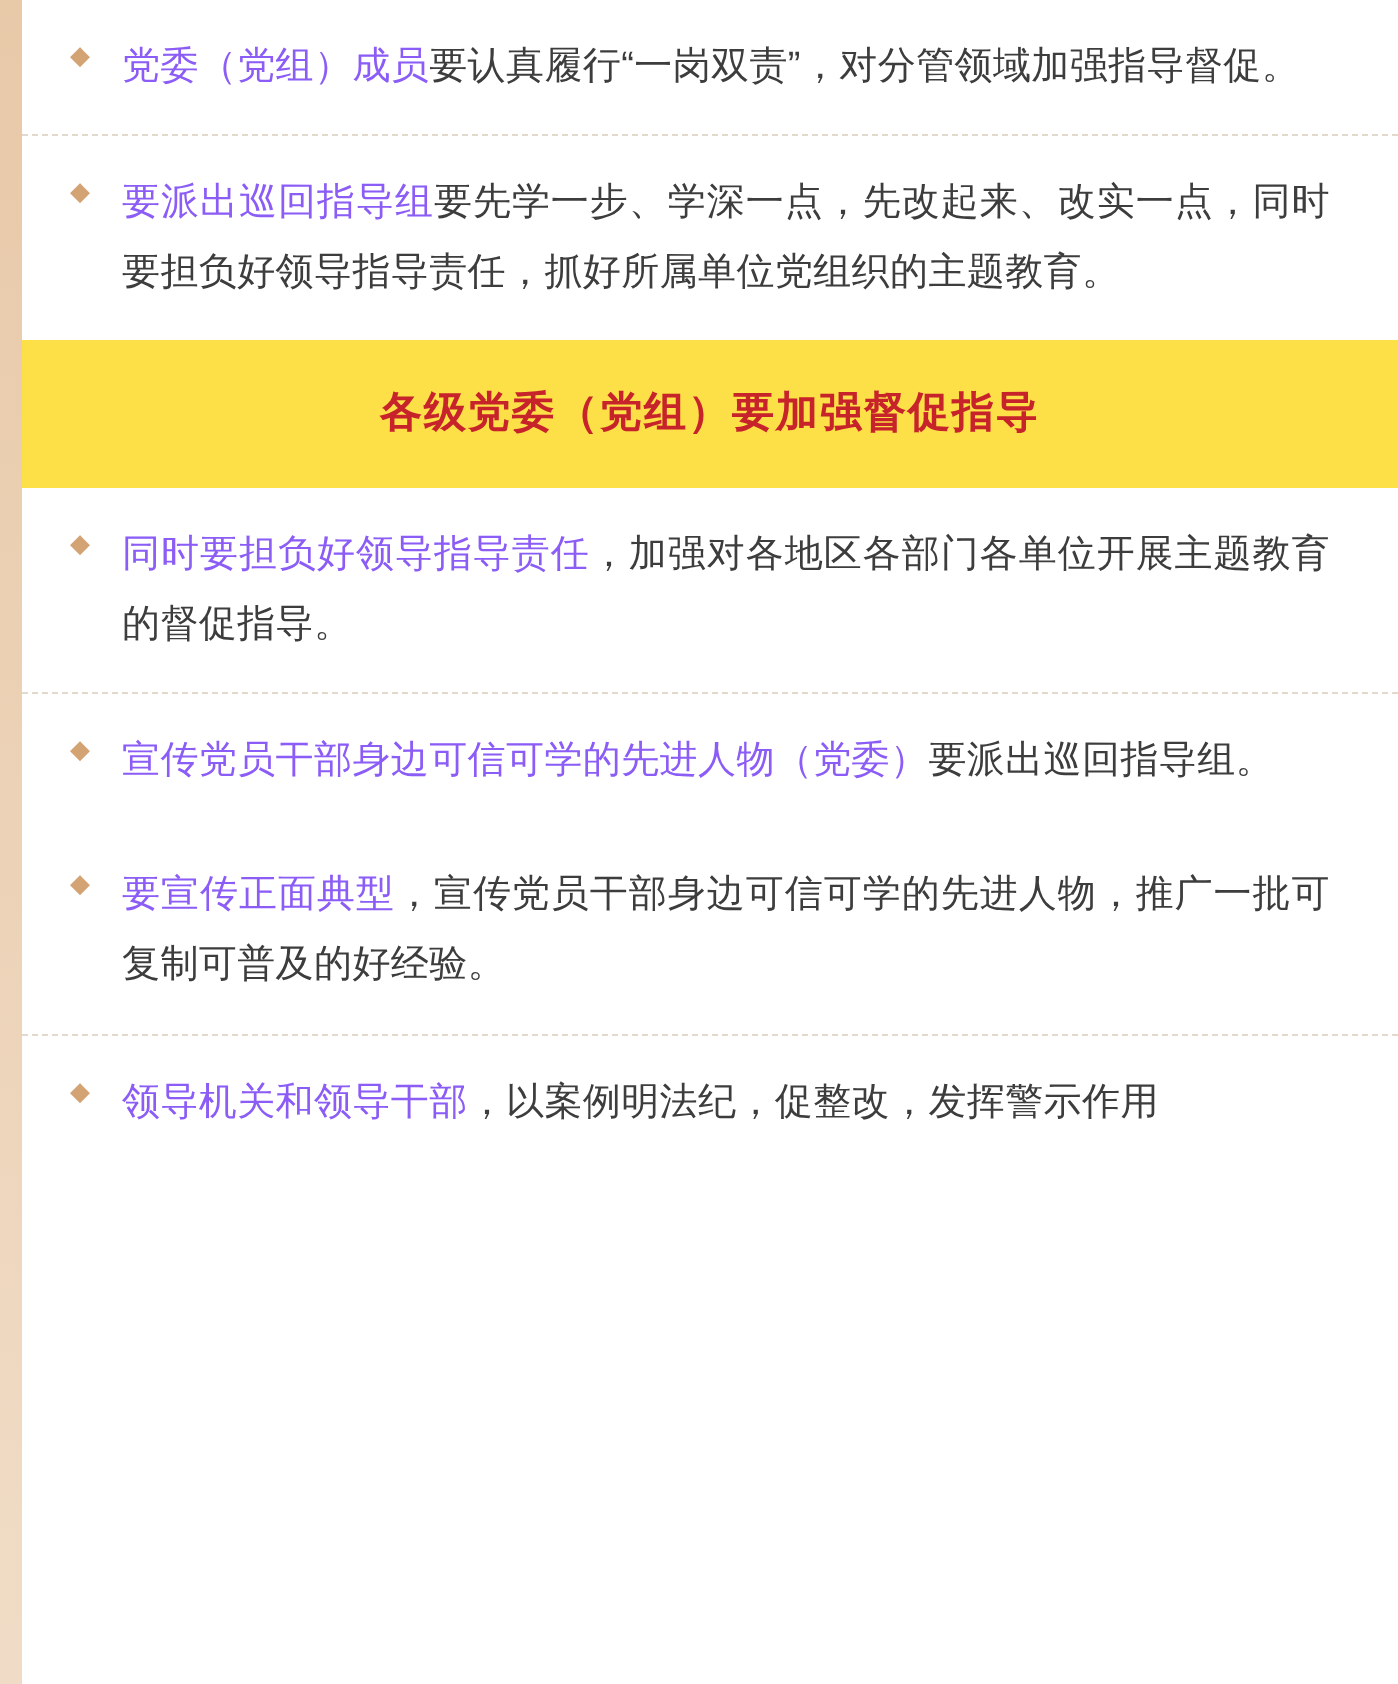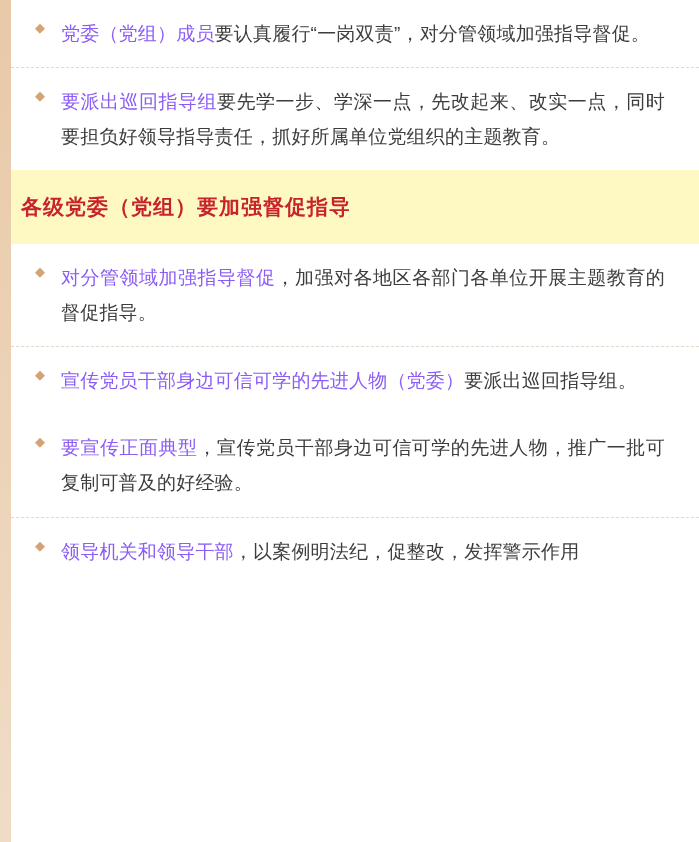--- a/index.html
+++ b/index.html
@@ -62,22 +62,22 @@
     height: 11px;
     color: #d4a373;
     font-size: 13px;
     line-height: 11px;
   }
   .hl {
     color: #8b5cf6;
   }
   
   .band {
-    background: #fef9c3;
-    text-align: left;
+    background: #fde047;
+    text-align: center;
     padding: 22px 10px 22px;
     margin: 0;
   }
   .band .band-text {
     color: #c7232b;
     font-size: 21px;
     font-weight: bold;
     letter-spacing: 1px;
     line-height: 1.4;
   }
@@ -104,21 +104,21 @@
       </li>
     </ul>
 
     <div class="band">
       <div class="band-text">各级党委（党组）要加强督促指导</div>
     </div>
 
     <ul class="list">
       <li class="item">
         <span class="dot">◆</span>
-        <span class="hl">对分管领域加强指导督促</span><span>，加强对各地区各部门各单位开展主题教育的督促指导。</span>
+        <span class="hl">同时要担负好领导指导责任</span><span>，加强对各地区各部门各单位开展主题教育的督促指导。</span>
       </li>
       <li class="item last">
         <span class="dot">◆</span>
         <span class="hl">宣传党员干部身边可信可学的先进人物（党委）</span><span>要派出巡回指导组。</span>
       </li>
     </ul>
 
 
     <ul class="list clip-last">
       <li class="item">

